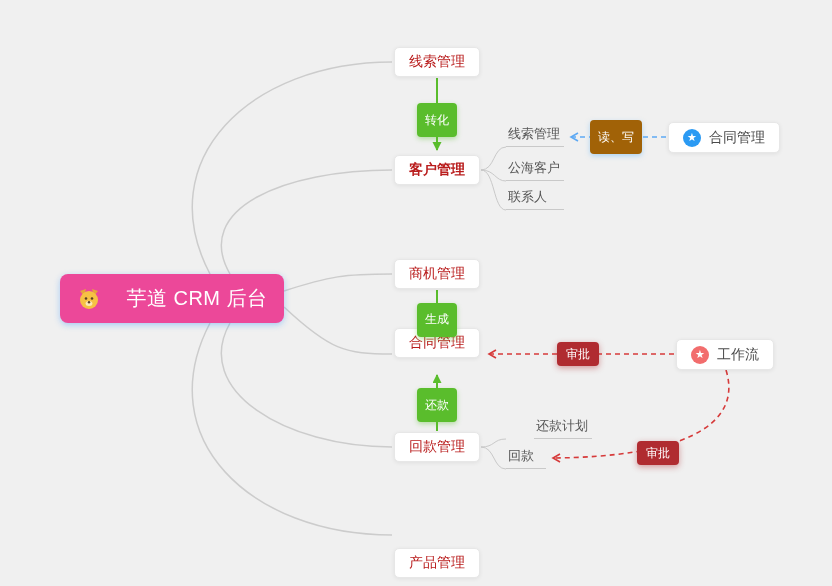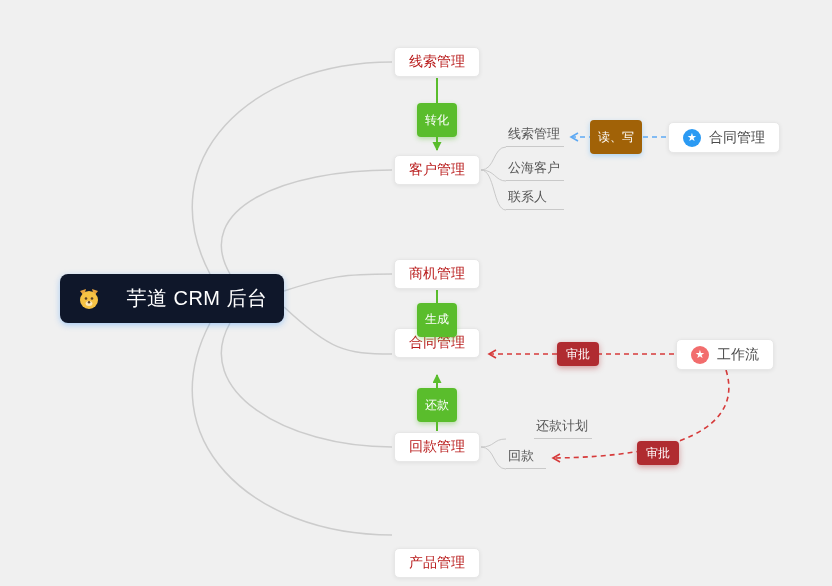--- a/index.html
+++ b/index.html
@@ -5,21 +5,21 @@
   html,body{margin:0;padding:0;background:#e9e9e9;}
   .stage{
     position:relative;width:832px;height:586px;background:#f0f0f0;
     overflow:hidden;font-family:"Liberation Sans","DejaVu Sans",sans-serif;
   }
   svg.wires{position:absolute;left:0;top:0;z-index:1;}
   .node,.badge,.child{position:absolute;z-index:2;box-sizing:border-box;}
 
   .root{
     left:60px;top:274px;width:224px;height:49px;
-    background:#0f172a;border-radius:8px;color:#fff;
+    background:#ec4899;border-radius:8px;color:#fff;
     display:flex;align-items:center;justify-content:center;gap:24px;
     font-size:20px;letter-spacing:0.5px;
     box-shadow:0 2px 6px rgba(77,158,248,.45);cursor:pointer;
   }
   .dog{width:26px;height:26px;display:flex;align-items:center;justify-content:center;}
 
   .m-node{
     left:394px;width:86px;height:30px;background:#fff;
     border:1px solid #e7e7e7;border-radius:5px;
     display:flex;align-items:center;justify-content:center;
@@ -109,21 +109,21 @@
         <ellipse cx="12" cy="16.5" rx="3.4" ry="2.5" fill="#fde8b8"></ellipse>
         <circle cx="12" cy="15.3" r="1.2" fill="#5b4026"></circle>
       </svg>
     </span>
     <span>芋道 CRM 后台</span>
   </div>
 
   <div class="node m-node" style="top:47px;">
     <span>线索管理</span>
   </div>
-  <div class="node m-node" style="top:155px;">
+  <div class="node m-node" style="top:155px;font-weight:bold;">
     <span>客户管理</span>
   </div>
   <div class="node m-node" style="top:259px;align-items:center;">
     <span>商机管理</span>
   </div>
   <div class="node m-node" style="top:328px;">
     <span>合同管理</span>
   </div>
   <div class="node m-node" style="top:432px;">
     <span>回款管理</span>

